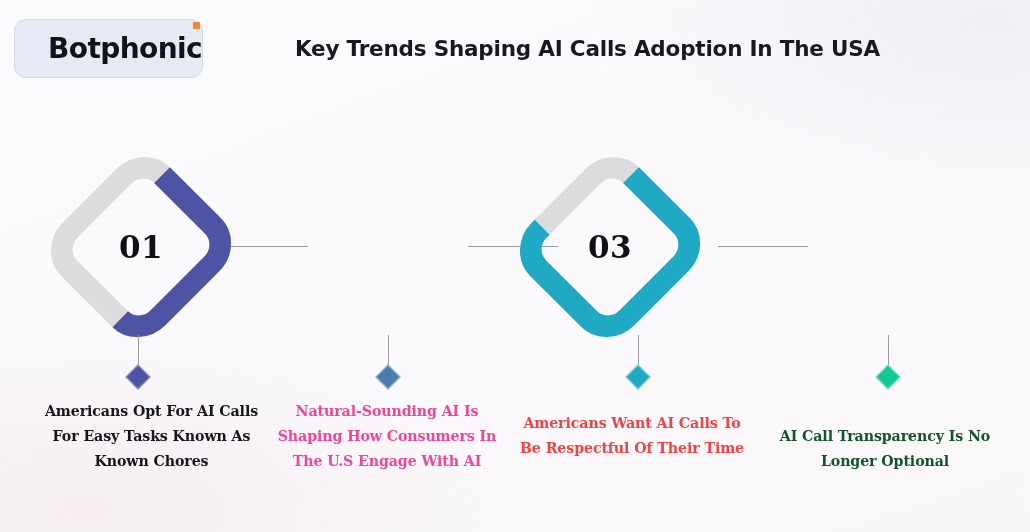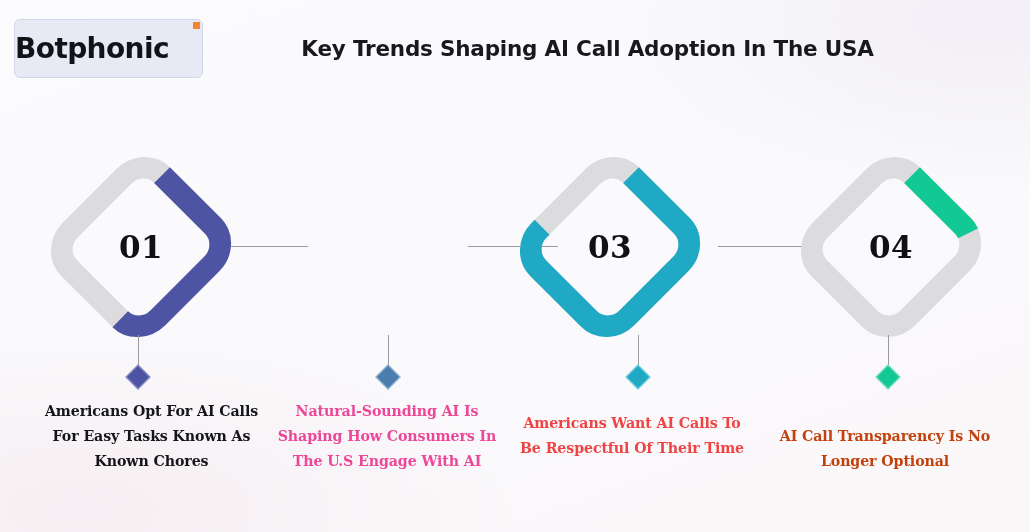--- a/index.html
+++ b/index.html
@@ -19,22 +19,22 @@
   }
 
   
   .header { position:absolute; top:0; left:0; width:1030px; height:100px; }
 
   .logo-box {
     position:absolute; left:14px; top:19px;
     width:189px; height:59px;
     background:#e7eaf4;
     border:1px solid #d3d8e8;
-    border-radius:6px;
-    display:flex; align-items:center; justify-content:flex-start;
+    border-radius:12px;
+    display:flex; align-items:center; justify-content:flex-end;
   }
   .logo-text {
     position:relative;
     font-family:"DejaVu Sans", sans-serif;
     font-weight:bold;
     font-size:28px;
     letter-spacing:-0.6px;
     color:#111318;
     white-space:nowrap;
   }
@@ -128,21 +128,21 @@
 </head>
 <body>
 
 <div class="header">
 
   <div class="logo-box" style="background: rgb(231, 234, 244);">
     <span class="logo-text">Botphonic</span>
     <span class="logo-dot"></span>
   </div>
 
-  <div class="page-title">Key Trends Shaping AI Call Adoption In The USA</div>
+  <div class="page-title">Key Trends Shaping AI Calls Adoption In The USA</div>
 </div>
 
 <div class="timeline">
 
   <div class="connector conn-1" style="background: rgb(154, 154, 159);"></div>
   <div class="connector conn-2" style="background: rgb(154, 154, 159);"></div>
   <div class="connector conn-3" style="background: rgb(154, 154, 159);"></div>
 
   <div class="node node-1">
     <svg width="200" height="182" viewBox="0 0 200 182">
@@ -158,29 +158,20 @@
   <div class="node node-3">
     <svg width="200" height="182" viewBox="0 0 200 182">
       <g transform="translate(100,91)">
         <rect class="ring-base" x="-62" y="-62" width="124" height="124" rx="26" ry="26" transform="rotate(45) scale(1,1.06)" fill="none" stroke="#dcdcde" stroke-width="21"></rect>
         <rect class="ring-accent" x="-62" y="-62" width="124" height="124" rx="26" ry="26" transform="rotate(45) scale(1,1.06)" fill="none" stroke="#1fa9c4" stroke-width="21" stroke-linecap="butt" pathLength="1000" stroke-dasharray="760 1000" stroke-dashoffset="0"></rect>
       </g>
     </svg>
     <div class="node-num">03</div>
   </div>
 
-  <div class="node node-4">
-    <svg width="200" height="182" viewBox="0 0 200 182">
-      <g transform="translate(100,91)">
-        <rect class="ring-base" x="-62" y="-62" width="124" height="124" rx="26" ry="26" transform="rotate(45) scale(1,1.06)" fill="none" stroke="#dcdcde" stroke-width="21"></rect>
-        <rect class="ring-accent" x="-62" y="-62" width="124" height="124" rx="26" ry="26" transform="rotate(45) scale(1,1.06)" fill="none" stroke="#12c894" stroke-width="21" stroke-linecap="butt" pathLength="1000" stroke-dasharray="180 1000" stroke-dashoffset="0"></rect>
-      </g>
-    </svg>
-    <div class="node-num">04</div>
-  </div>
 
   <div class="stem stem-1" style="background: rgb(154, 154, 159);"></div>
   <div class="stem stem-2" style="background: rgb(154, 154, 159);"></div>
   <div class="stem stem-3" style="background: rgb(154, 154, 159);"></div>
   <div class="stem stem-4" style="background: rgb(154, 154, 159);"></div>
 
   <div class="marker marker-1">
     <svg width="26" height="26" viewBox="0 0 26 26">
       <polygon points="13,1 25,13 13,25 1,13" fill="#4e54a4" stroke="#8c90c4" stroke-width="1.4"></polygon>
     </svg>
@@ -197,15 +188,15 @@
   </div>
   <div class="marker marker-4">
     <svg width="26" height="26" viewBox="0 0 26 26">
       <polygon points="13,1 25,13 13,25 1,13" fill="#12c894" stroke="#7adfc1" stroke-width="1.4"></polygon>
     </svg>
   </div>
 
   <div class="caption cap-1" style="color: rgb(21, 22, 26);">Americans Opt For AI Calls For Easy Tasks Known As Known Chores</div>
   <div class="caption cap-2" style="color: #ec4899;">Natural-Sounding  AI Is Shaping How Consumers In The U.S Engage With AI</div>
   <div class="caption cap-3" style="color: #ef4444;">Americans Want AI Calls To Be  Respectful Of Their Time</div>
-  <div class="caption cap-4" style="color: #c2410c;">AI Call Transparency Is No Longer Optional</div>
+  <div class="caption cap-4" style="color: #14532d;">AI Call Transparency Is No Longer Optional</div>
 
 </div>
 
 </body></html>

